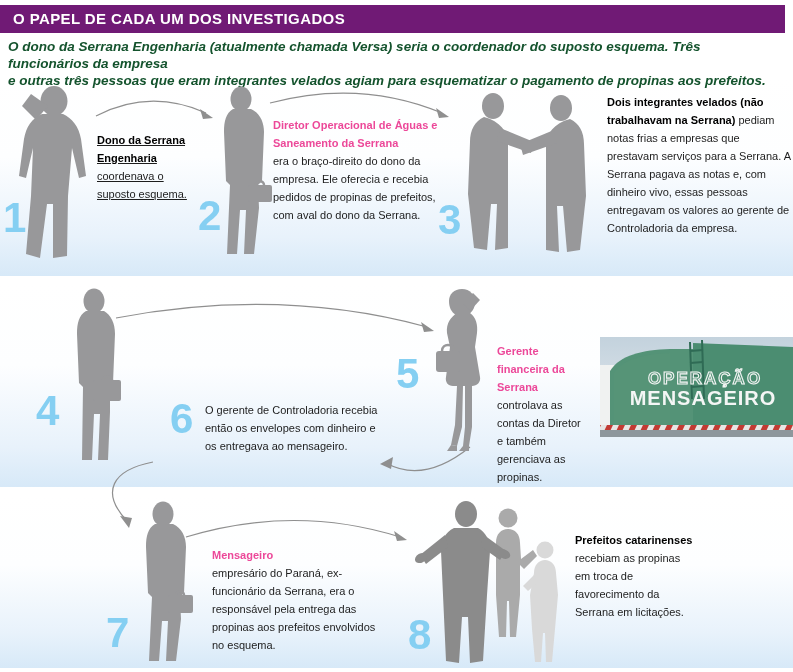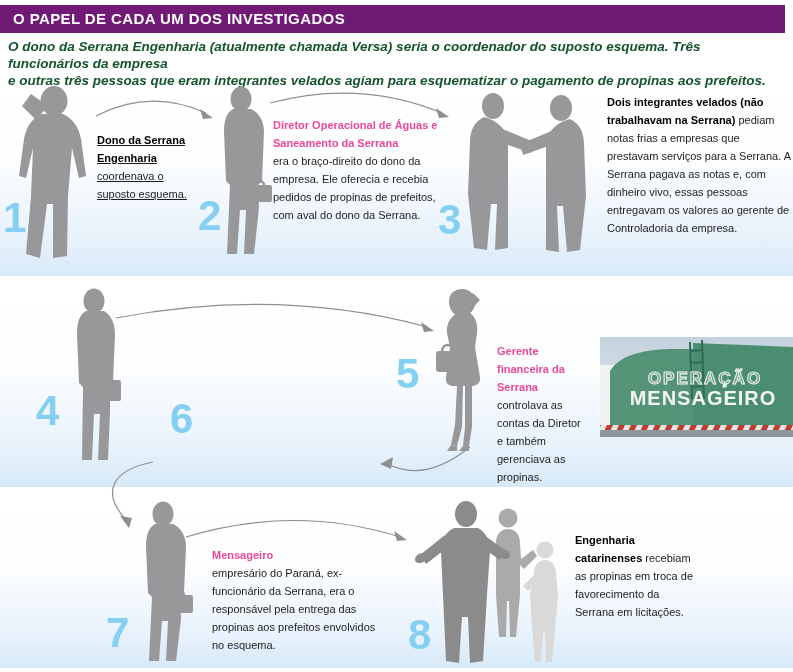--- a/index.html
+++ b/index.html
@@ -124,20 +124,23 @@
       <path d="M10,64 C10,56 22,56 22,64" fill="none" stroke="#98989a" stroke-width="2.5"></path>
       <rect x="4" y="64" width="24" height="21" rx="3"></rect>
     </g>
   </svg>
   <div class="txt" style="left:497px;top:324px;width:88px;margin-top:18px;">
     <span class="hb">Gerente financeira da Serrana</span>
     <span>controlava as contas da Diretor e também gerenciava as propinas.</span>
   </div>
 
   <div class="num" style="left:170px;top:398px;">6</div>
+  <div class="txt" style="left:205px;top:401px;width:178px;">
+    <span>O gerente de Controladoria recebia então os envelopes com dinheiro e os entregava ao mensageiro.</span>
+  </div>
 
   <svg class="photo" style="left:600px;top:337px;" width="193" height="100" viewBox="0 0 193 100">
     <defs>
       <linearGradient id="sky" x1="0" y1="0" x2="0" y2="1">
         <stop offset="0" stop-color="#c3d2dd"></stop>
           <stop offset="1" stop-color="#e9edf0"></stop>
       </linearGradient>
       <pattern id="stripes" width="12" height="5" patternUnits="userSpaceOnUse" patternTransform="skewX(-25)">
         <rect width="12" height="5" fill="#e6e6e4"></rect>
           <rect width="6" height="5" fill="#c23b33"></rect>
@@ -190,17 +193,17 @@
     <g fill="#8b8b8b">
       <ellipse cx="54" cy="17" rx="11" ry="13"></ellipse>
       <path d="M42,31 L66,31 C74,35 78,44 78,54 L75,98 L71,164 L58,166 L56,120 L50,120 L47,166 L34,164 L31,98 L29,54 C29,44 33,35 42,31 Z"></path>
       <path d="M33,38 L8,58 L14,67 L36,50 Z"></path>
       <path d="M72,38 L94,54 L88,63 L68,49 Z"></path>
       <ellipse cx="9" cy="61" rx="6.5" ry="4.5" transform="rotate(-30 9 61)"></ellipse>
       <ellipse cx="92" cy="57" rx="6.5" ry="4.5" transform="rotate(25 92 57)"></ellipse>
     </g>
   </svg>
   <div class="txt" style="left:575px;top:531px;width:122px;">
-    <span class="h">Engenharia catarinenses</span>
+    <span class="h">Prefeitos catarinenses</span>
     <span>recebiam as propinas em troca de favorecimento da Serrana em licitações.</span>
   </div>
 
 </div>
 
 </body></html>

